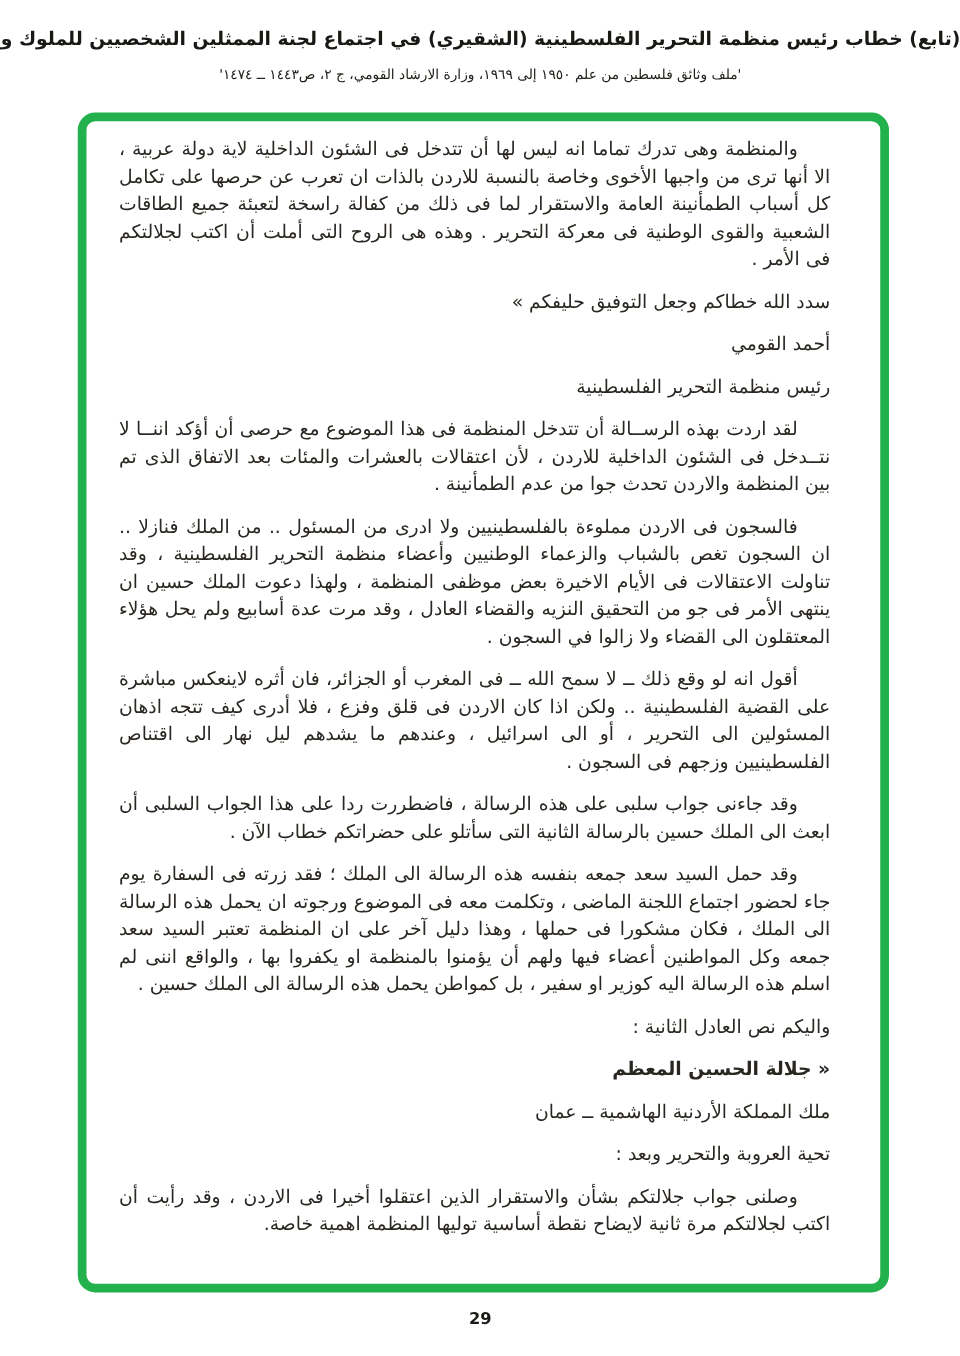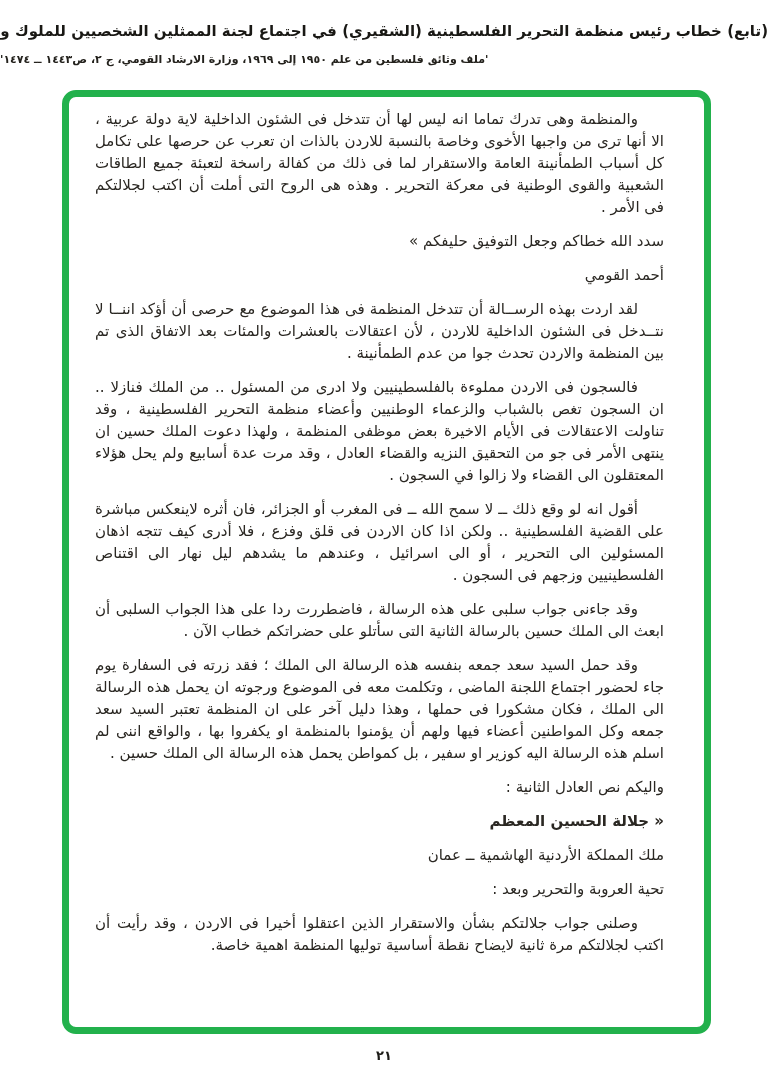--- a/index.html
+++ b/index.html
@@ -23,23 +23,23 @@
     font-size: 15px;
     font-weight: bold;
     color: #191814;
     white-space: nowrap;
     direction: rtl;
     letter-spacing: -0.2px;
   }
   .header-source {
     position: absolute;
     top: 53px; left: 0; right: 0;
-    text-align: left;
+    text-align: center;
     font-size: 11px;
-    font-weight: bold;
+    font-weight: normal;
     color: #23211c;
     white-space: nowrap;
     direction: rtl;
   }
   .frame {
     position: absolute;
     left: 62px; top: 90px;
     width: 635px;   
     height: 930px;  
     border: 7px solid #22b14c;
@@ -99,20 +99,21 @@
 
   <div class="frame" style="border-color: rgb(34, 177, 76);">
     <div class="content" style="color: rgb(42, 39, 34);">
 
       <p class="para">والمنظمة وهى تدرك تماما انه ليس لها أن تتدخل فى الشئون الداخلية لاية دولة عربية ، الا أنها ترى من واجبها الأخوى وخاصة بالنسبة للاردن بالذات ان تعرب عن حرصها على تكامل كل أسباب الطمأنينة العامة والاستقرار لما فى ذلك من كفالة راسخة لتعبئة جميع الطاقات الشعبية والقوى الوطنية فى معركة التحرير . وهذه هى الروح التى أملت أن اكتب لجلالتكم فى الأمر .</p>
 
       <p class="closing-line">سدد الله خطاكم وجعل التوفيق حليفكم »</p>
 
       <p class="sig sig-name">أحمد القومي</p>
 
+      <p class="sig sig-title">رئيس منظمة التحرير الفلسطينية</p>
 
       <p class="para">لقد اردت بهذه الرســالة أن تتدخل المنظمة فى هذا الموضوع مع حرصى أن أؤكد اننــا لا نتــدخل فى الشئون الداخلية للاردن ، لأن اعتقالات بالعشرات والمئات بعد الاتفاق الذى تم بين المنظمة والاردن تحدث جوا من عدم الطمأنينة .</p>
 
       <p class="para">فالسجون فى الاردن مملوءة بالفلسطينيين ولا ادرى من المسئول .. من الملك فنازلا .. ان السجون تغص بالشباب والزعماء الوطنيين وأعضاء منظمة التحرير الفلسطينية ، وقد تناولت الاعتقالات فى الأيام الاخيرة بعض موظفى المنظمة ، ولهذا دعوت الملك حسين ان ينتهى الأمر فى جو من التحقيق النزيه والقضاء العادل ، وقد مرت عدة أسابيع ولم يحل هؤلاء المعتقلون الى القضاء ولا زالوا في السجون .</p>
 
       <p class="para">أقول انه لو وقع ذلك ــ لا سمح الله ــ فى المغرب أو الجزائر، فان أثره لاينعكس مباشرة على القضية الفلسطينية .. ولكن اذا كان الاردن فى قلق وفزع ، فلا أدرى كيف تتجه اذهان المسئولين الى التحرير ، أو الى اسرائيل ، وعندهم ما يشدهم ليل نهار الى اقتناص الفلسطينيين وزجهم فى السجون .</p>
 
       <p class="para">وقد جاءنى جواب سلبى على هذه الرسالة ، فاضطررت ردا على هذا الجواب السلبى أن ابعث الى الملك حسين بالرسالة الثانية التى سأتلو على حضراتكم خطاب الآن .</p>
 
       <p class="para">وقد حمل السيد سعد جمعه بنفسه هذه الرسالة الى الملك ؛ فقد زرته فى السفارة يوم جاء لحضور اجتماع اللجنة الماضى ، وتكلمت معه فى الموضوع ورجوته ان يحمل هذه الرسالة الى الملك ، فكان مشكورا فى حملها ، وهذا دليل آخر على ان المنظمة تعتبر السيد سعد جمعه وكل المواطنين أعضاء فيها ولهم أن يؤمنوا بالمنظمة او يكفروا بها ، والواقع اننى لم اسلم هذه الرسالة اليه كوزير او سفير ، بل كمواطن يحمل هذه الرسالة الى الملك حسين .</p>
@@ -123,15 +124,15 @@
 
       <p class="l2-line l2-king">ملك المملكة الأردنية الهاشمية ــ عمان</p>
 
       <p class="l2-line l2-greet">تحية العروبة والتحرير وبعد :</p>
 
       <p class="para">وصلنى جواب جلالتكم بشأن والاستقرار الذين اعتقلوا أخيرا فى الاردن ، وقد رأيت أن اكتب لجلالتكم مرة ثانية لايضاح نقطة أساسية توليها المنظمة اهمية خاصة.</p>
 
     </div>
   </div>
 
-  <div class="page-number">٢١</div>
+  <div class="page-number">29</div>
 
 </div>
 
 </body></html>

